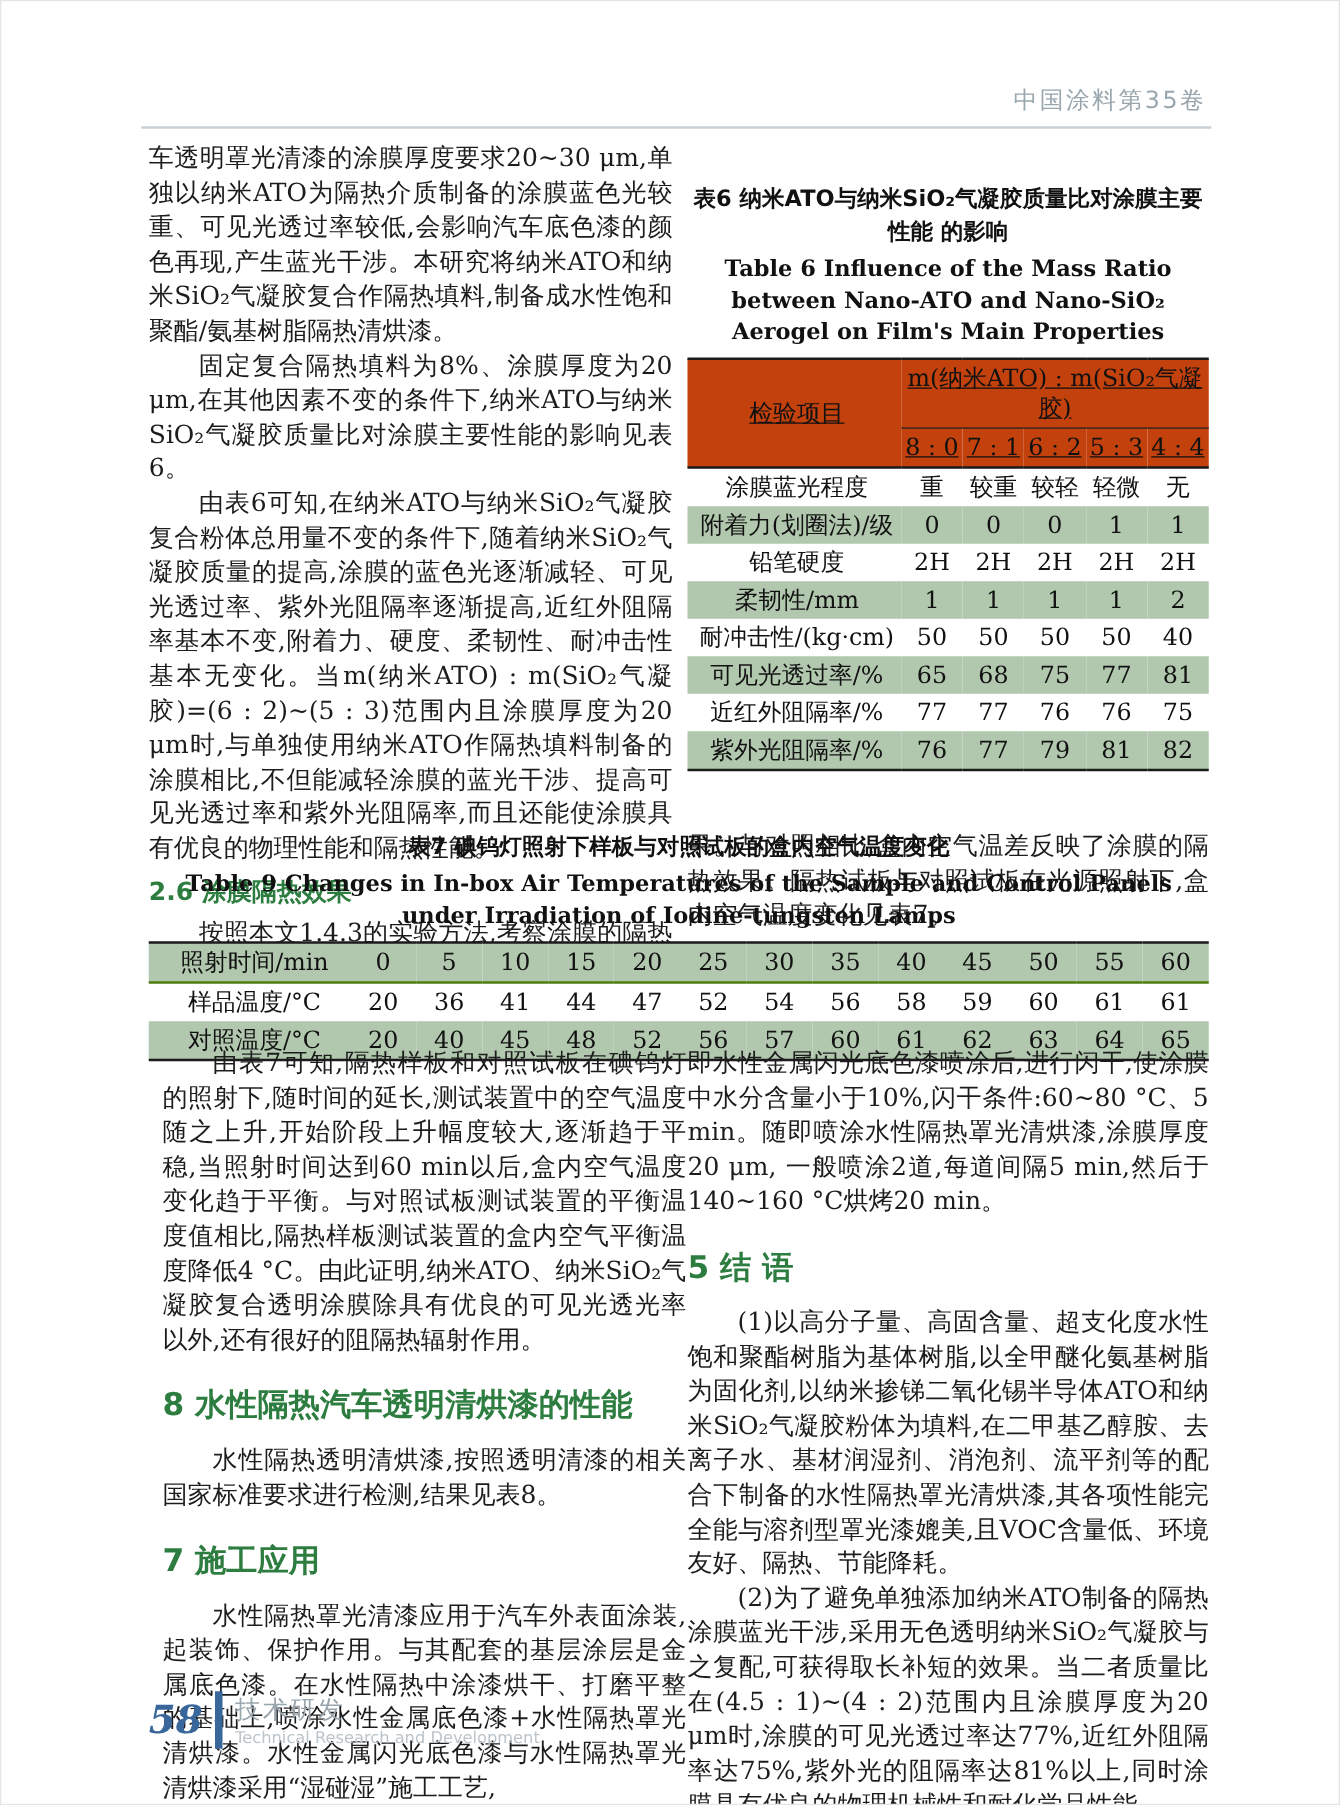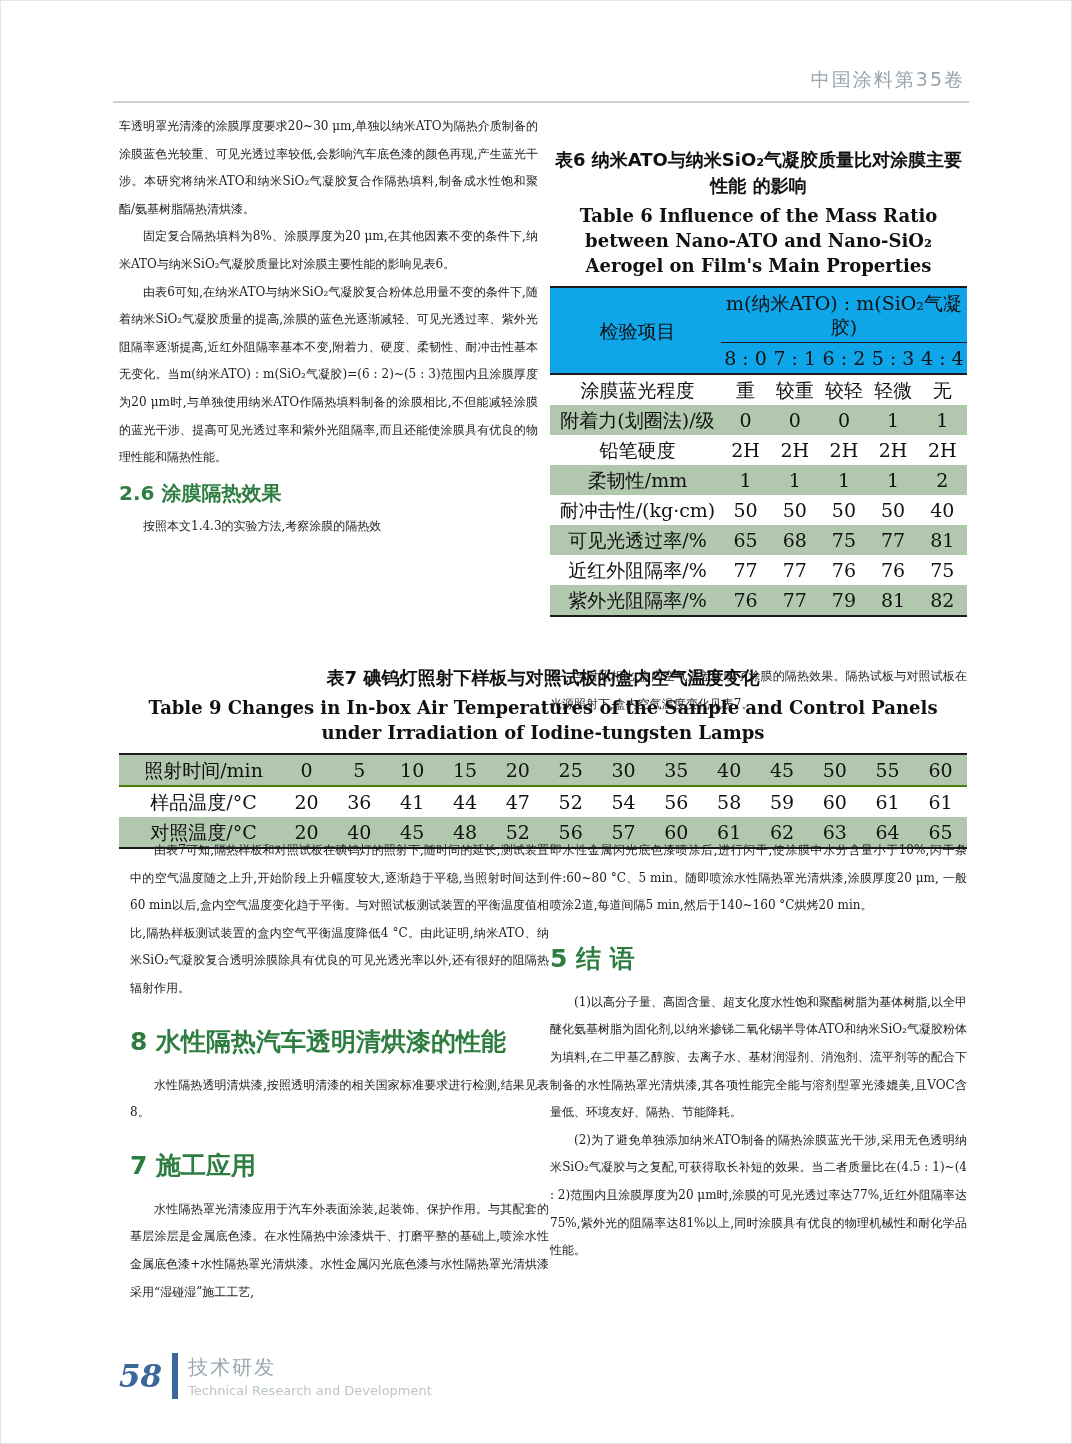--- a/index.html
+++ b/index.html
@@ -10,21 +10,21 @@
   }
   
   .page-header {
     position:absolute; left:118px; right:106px; top:66px;
     display:flex; justify-content:flex-end;
     font-family:"DejaVu Sans", sans-serif; font-size:19px; color:#99a6ae;
     letter-spacing:2px;
   }
   .header-rule { position:absolute; left:112px; right:102px; top:100px; border-top:2px solid #c9d1d6; }
 
-  .para { font-size:12px; line-height:27.6px; text-align:justify; margin:0; }
+  .para { font-size:20px; line-height:27.6px; text-align:justify; margin:0; }
   .indent { text-indent:2em; }
 
   .col-left-top  { position:absolute; left:118px; top:112px; width:419px; }
   .col-right-top { position:absolute; left:549px; top:146px; width:417px; }
   .col-left-bot  { position:absolute; left:118px; top:836px; width:419px;margin-left:11px; }
   .col-right-bot { position:absolute; left:549px; top:836px; width:417px; }
 
   .h-small {
     font-family:"DejaVu Sans", sans-serif; font-weight:bold; color:#2e7d40;
     font-size:20px; margin:8px 0 6px 0;
@@ -42,21 +42,21 @@
     font-family:"DejaVu Serif", serif; font-weight:bold; font-size:18px;
     text-align:center; line-height:25px; margin:0 0 8px 0; color:#111;
   }
 
   table { border-collapse:collapse; width:100%; font-size:19px; color:#111; }
   table.data-table { border-top:2.5px solid #1b1b1b; border-bottom:2.5px solid #1b1b1b; }
   .data-table th, .data-table td { padding:3px 2px; font-weight:normal; text-align:center; line-height:24px; }
   .data-table .t-label { text-align:center; padding-left:6px; }
 
   
-  #table6 thead th { background:#0ea5e9; }
+  #table6 thead th { background:#c2410c;text-decoration:underline; }
   #table6 thead { border-bottom:2px solid #1b1b1b; }
   #table6 .ratio-span { border-bottom:1.5px solid #1b1b1b; }
   #table6 tbody tr:nth-child(even) { background:#b1c8ae; }
   #table6 .t-label { width:41%; }
 
   
   .table7-wrap { position:absolute; left:118px; top:664px; width:848px; }
   #table7 tbody tr:nth-child(odd) { background:#b1c8ae; }
   #table7 tbody tr:first-child { border-bottom:2px solid #4d7c0f; }
   #table7 .t-label { width:19%; padding-left:10px; }

